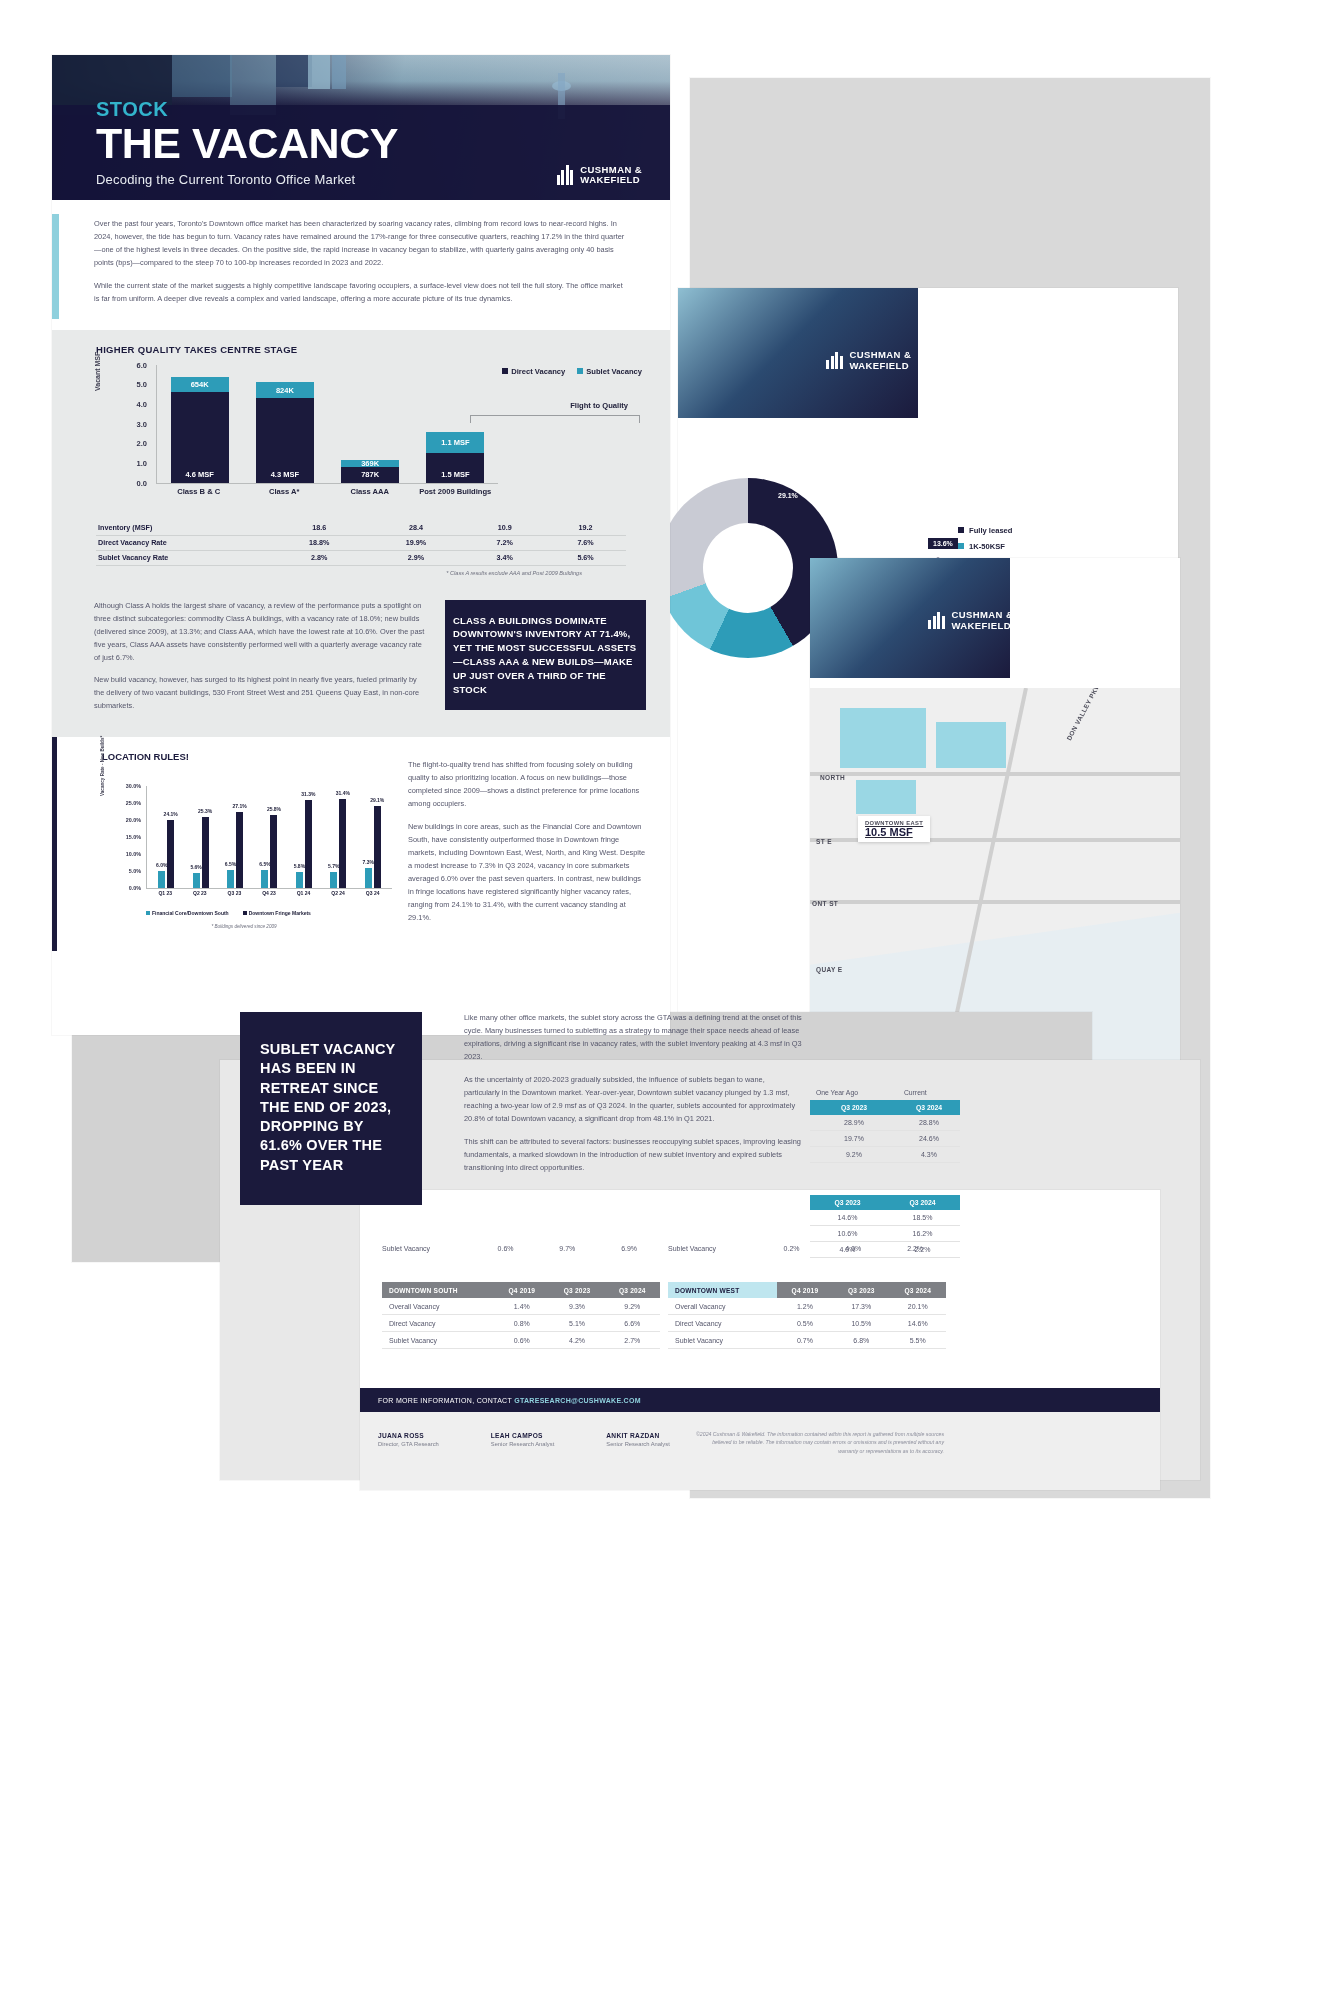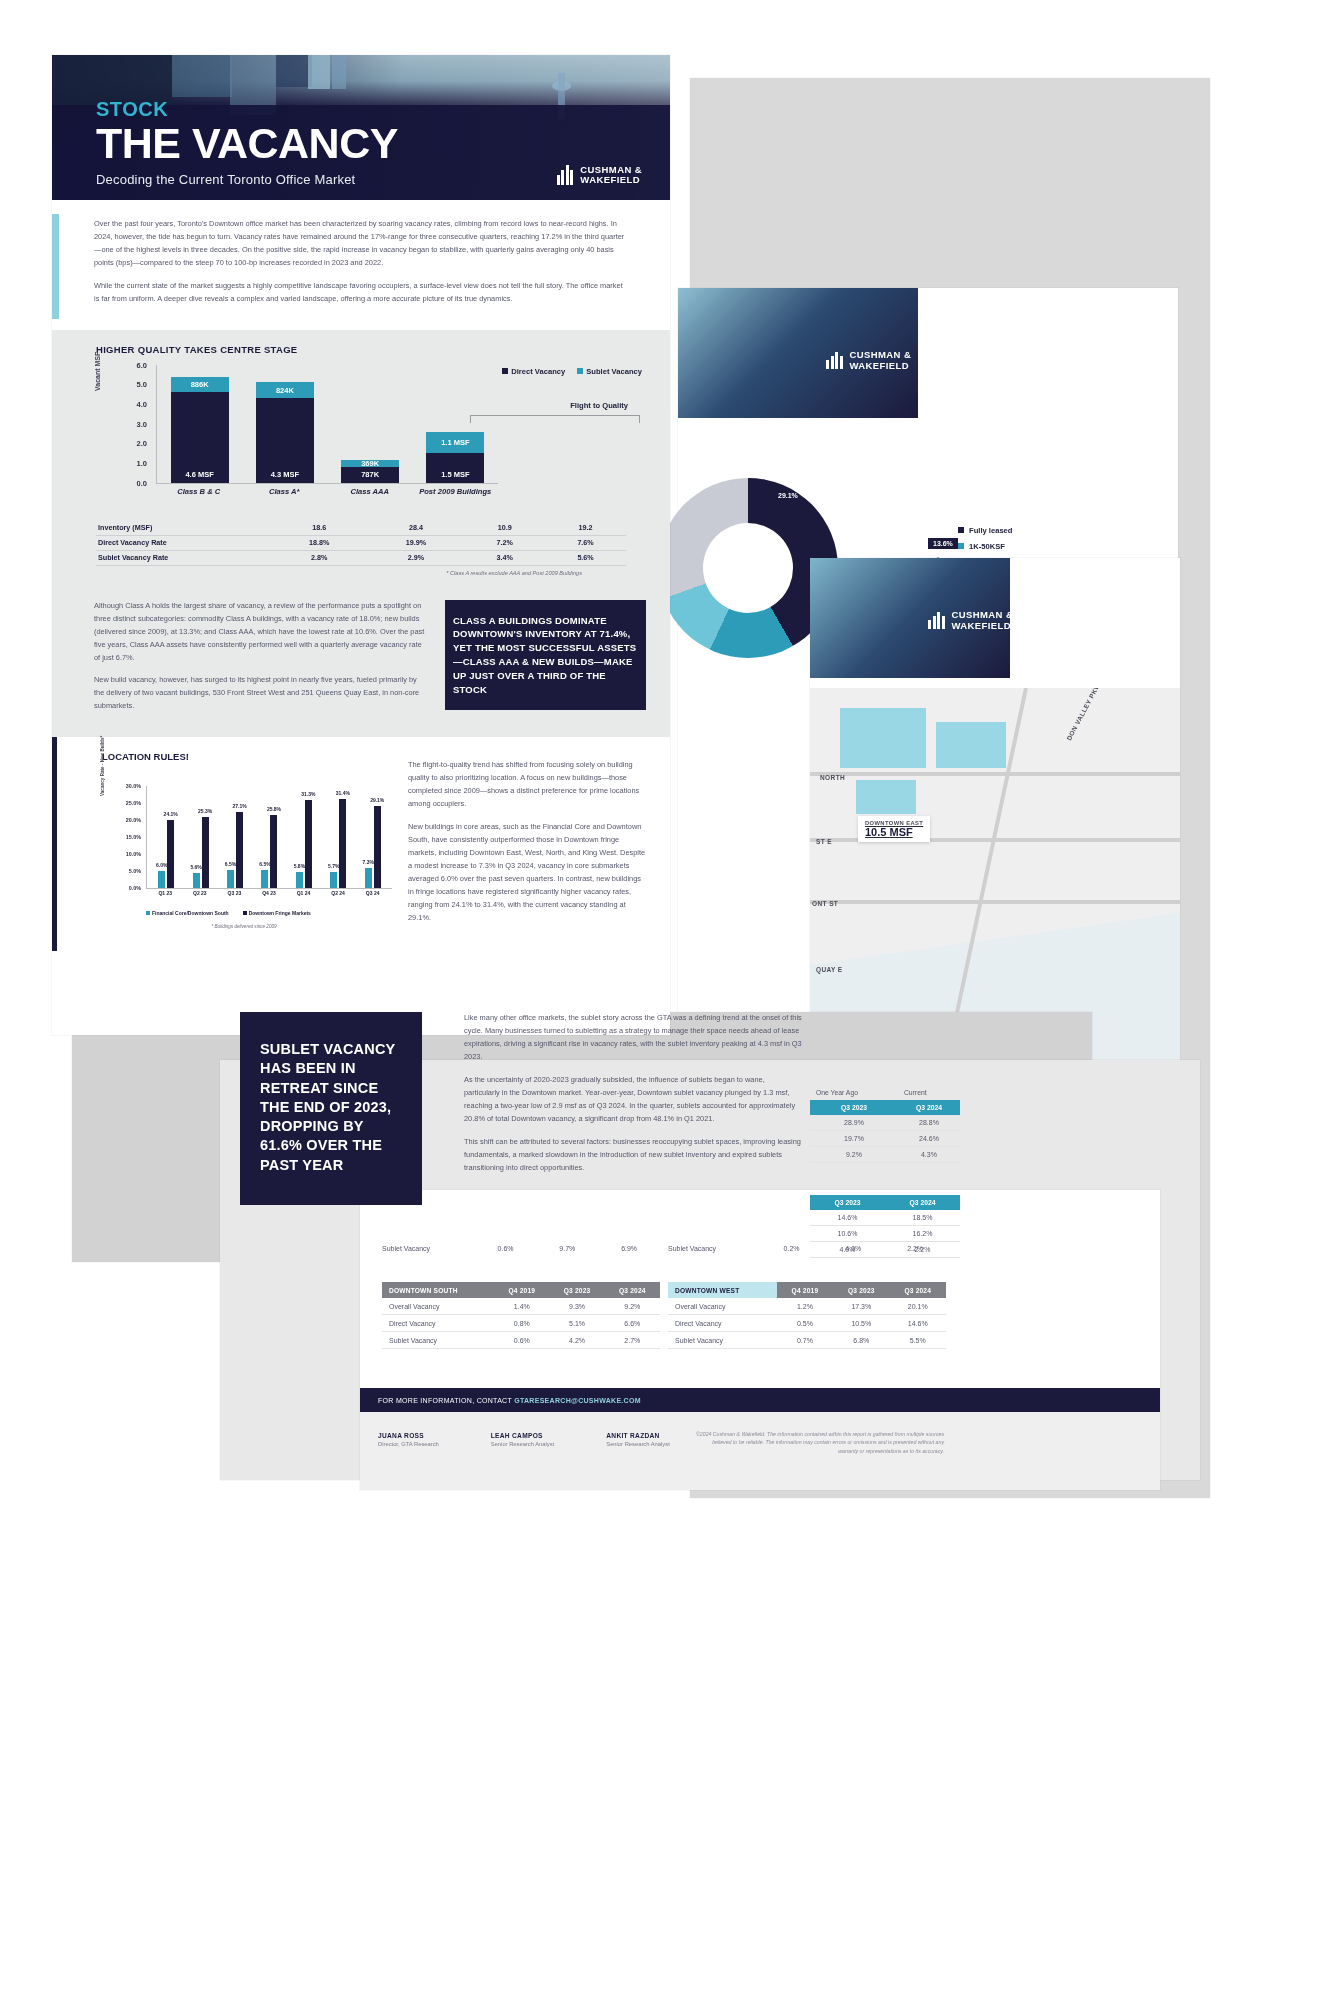--- a/index.html
+++ b/index.html
@@ -60,21 +60,21 @@
   .yaxis{position:absolute;left:22px;top:4px;width:34px;height:118px;}
   .yaxis div{position:absolute;right:5px;font-size:7.5px;font-weight:bold;color:#33334a;transform:translateY(-50%);}
   .plot{position:absolute;left:60px;right:150px;top:4px;height:118px;border-left:1px solid #b9bcbc;border-bottom:1px solid #b9bcbc;}
   .bars{position:absolute;inset:0;display:flex;align-items:flex-end;justify-content:space-around;}
   .bargroup{width:58px;display:flex;flex-direction:column;justify-content:flex-end;height:100%;position:relative;}
   .seg-sub{background:#2d9cb8;display:flex;align-items:center;justify-content:center;}
   .seg-dir{background:#1b1a3c;display:flex;align-items:flex-end;justify-content:center;}
   .seg-sub span{font-size:7.5px;font-weight:bold;color:#fff;}
   .seg-dir span{font-size:7.5px;font-weight:bold;color:#fff;padding-bottom:4px;}
   .xlabels{position:absolute;left:60px;right:150px;top:126px;display:flex;justify-content:space-around;}
-  .xlabels div{width:78px;text-align:center;font-size:7.6px;font-weight:bold;color:#23233d;font-style:italic;}
+  .xlabels div{width:78px;text-align:center;font-size:7.6px;font-weight:bold;color:#23233d;}
 
   .legend{position:absolute;right:6px;top:6px;display:flex;gap:12px;font-size:7.6px;font-weight:bold;color:#23233d;}
   .legend i{display:inline-block;width:6px;height:6px;margin-right:3px;}
   .f2q{position:absolute;right:20px;top:40px;font-size:7.6px;font-weight:bold;color:#23233d;}
   .f2qbrace{position:absolute;right:8px;top:54px;width:168px;height:7px;border:1px solid #9a9da0;border-bottom:none;}
 
   .tbl1{margin:10px 44px 0 44px;font-size:7.2px;}
   .tbl1 table{width:100%;border-collapse:collapse;}
   .tbl1 td{padding:2.5px 2px;border-bottom:1px solid #cfd2d2;}
   .tbl1 td.k{font-weight:bold;color:#1b1a3c;width:33%;}
@@ -321,21 +321,21 @@
         <div style="top:50%">3.0</div>
         <div style="top:66.6%">2.0</div>
         <div style="top:83.3%">1.0</div>
         <div style="top:100%">0.0</div>
       </div>
 
       <div class="plot">
         <div class="bars">
           <div class="bargroup">
             <div class="seg-sub" style="height:12.8%">
-                <span>886K</span>
+                <span>654K</span>
               </div>
             <div class="seg-dir" style="height:76.6%">
                 <span>4.6 MSF</span>
               </div>
           </div>
           <div class="bargroup">
             <div class="seg-sub" style="height:13.7%">
                 <span>824K</span>
               </div>
             <div class="seg-dir" style="height:71.6%">

